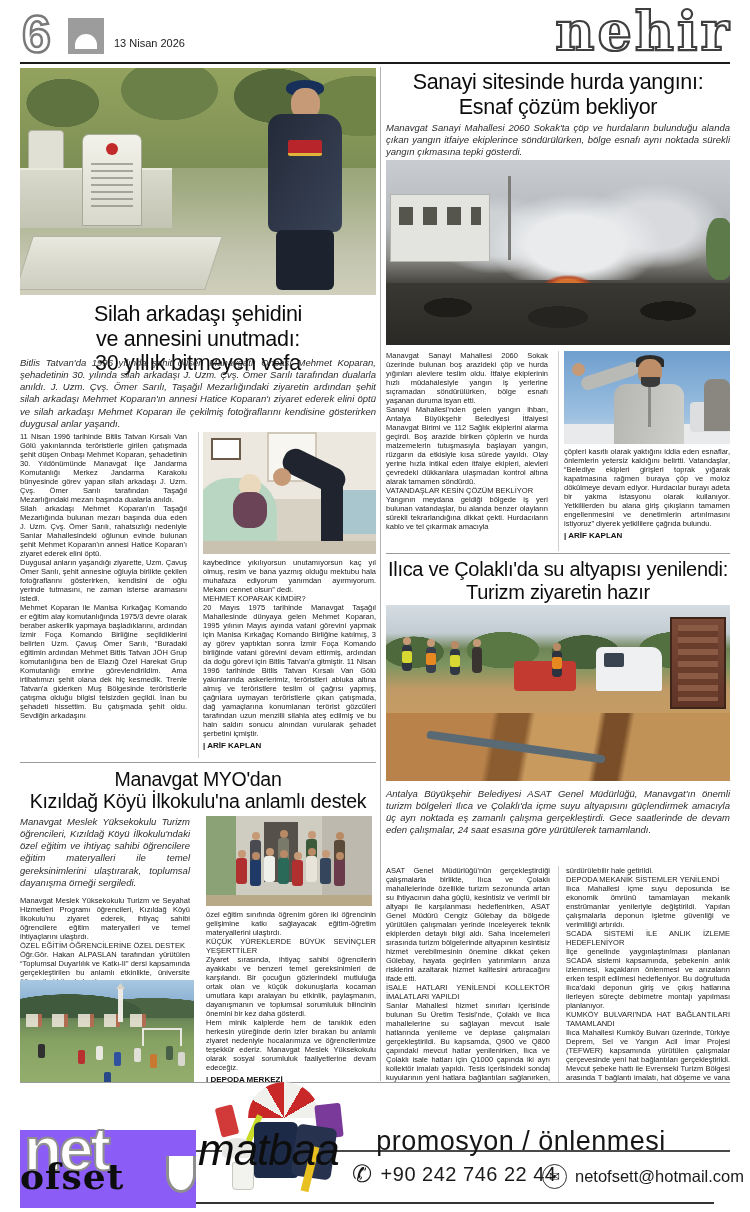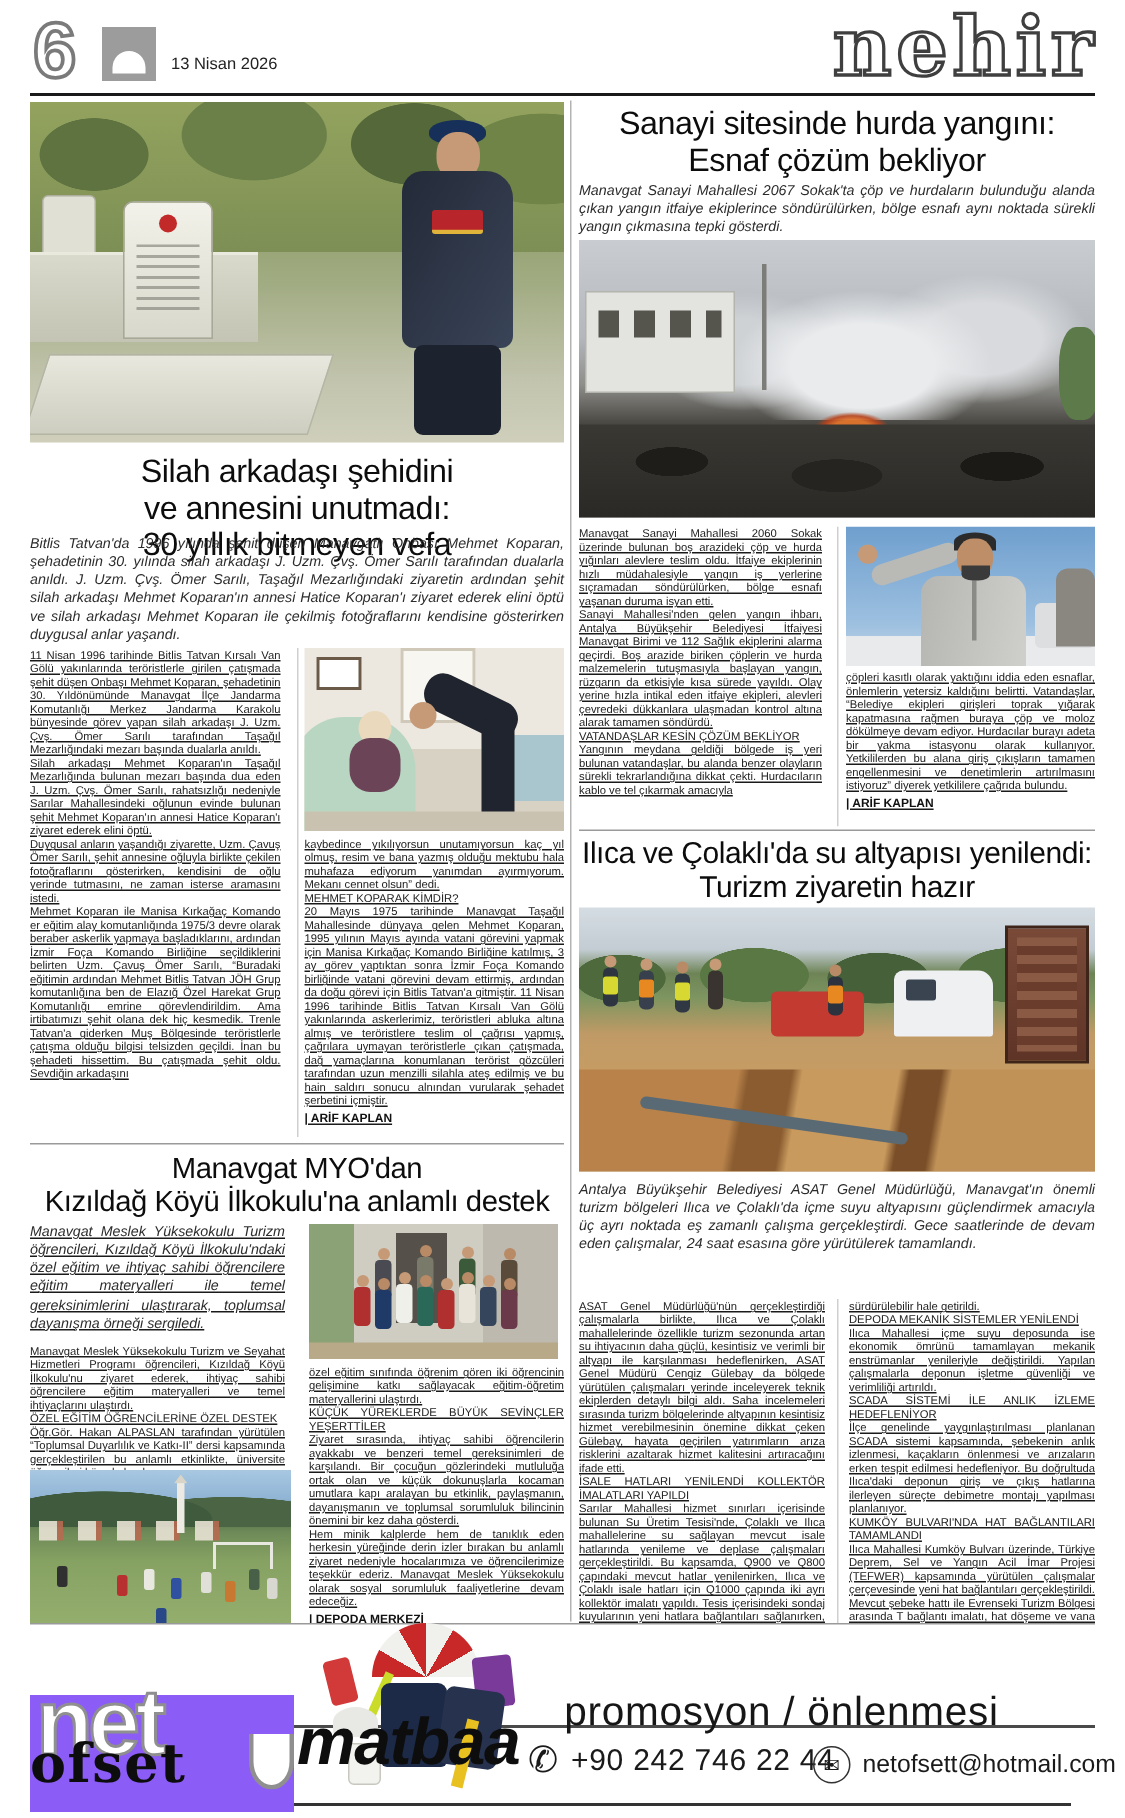--- a/index.html
+++ b/index.html
@@ -21,21 +21,21 @@
 
   
   .col-L{position:absolute;left:20px;top:68px;width:356px;}
   .col-R{position:absolute;left:386px;top:68px;width:344px;}
   .headline{white-space:pre-line;text-align:center;font-weight:normal;color:#0c0c0c;
             line-height:1.14;letter-spacing:-0.3px;}
   .lead{white-space:pre-line;font-style:italic;font-size:9.5px;line-height:1.28;color:#2c2c2c;
         text-align:justify;}
   .bodytext{white-space:pre-line;font-size:7.5px;line-height:1.2;text-align:justify;color:#222;}
   .byline{font-size:8px;font-weight:bold;text-align:left;color:#111;margin-top:3px;}
-  .tworow{position:absolute;display:flex;gap:16px;overflow:hidden;text-decoration:underline;}
+  .tworow{position:absolute;display:flex;gap:16px;overflow:hidden;}
   .tc{width:173px;position:relative;}
   .cdiv{position:absolute;left:50%;top:0;bottom:0;width:1px;background:#cfcfcf;}
   .hrule{position:absolute;left:0;right:0;height:1px;background:#9a9a9a;}
   .photo{position:relative;overflow:hidden;}
 
   
   .p1{position:absolute;top:0;left:0;width:356px;height:227px;
       background:linear-gradient(180deg,#7d8f55 0%,#8a9a62 25%,#a3ad85 55%,#c2c4ad 82%,#cfcfbc 100%);}
   .p1-canopy{position:absolute;left:0;top:0;right:0;height:100px;background:
      radial-gradient(60px 40px at 12% 35%,#5f7340 0 60%,transparent 61%),
@@ -184,21 +184,21 @@
   .ad-line2{position:absolute;left:196px;right:36px;top:120px;height:2px;background:#333;}
   .tagline{position:absolute;left:338px;top:44px;width:366px;text-align:center;
      font-size:27px;color:#161616;letter-spacing:.5px;}
   .netofset{position:absolute;left:20px;top:48px;width:176px;height:78px;z-index:3;background:#8b5cf6;}
   .net-word{position:absolute;top:-12px;left:4px;font-size:62px;font-weight:bold;letter-spacing:-3px;
      color:#fff;-webkit-text-stroke:2px #8f8f8f;line-height:1;}
   .ofset-word{position:absolute;top:28px;left:0;font-family:"DejaVu Serif",serif;font-size:36px;
      font-weight:bold;color:#0d0d0d;letter-spacing:1px;line-height:1;}
   .swoosh{position:absolute;left:146px;top:26px;width:24px;height:34px;border:3px solid #8f8f8f;
      border-top:none;border-radius:0 0 50% 50%;background:#fff;}
-  .matbaa{position:absolute;left:198px;top:58px;font-size:44px;font-style:italic;font-weight:bold;
+  .matbaa{position:absolute;left:198px;top:46px;font-size:44px;font-style:italic;font-weight:normal;
      letter-spacing:-1px;color:#0d0d0d;z-index:3;line-height:1;}
   .contact{position:absolute;display:flex;align-items:center;gap:8px;color:#1a1a1a;}
   .phone{left:352px;top:80px;font-size:20px;letter-spacing:.5px;}
   .email{left:542px;top:82px;font-size:16.5px;}
   .icon-glyph{font-size:24px;line-height:1;}
   .email-circ{width:23px;height:23px;border:1.6px solid #333;border-radius:50%;display:flex;
      align-items:center;justify-content:center;font-size:13px;}
   .montage{position:absolute;left:218px;top:2px;width:132px;height:122px;z-index:2;}
   .m-umbrella{position:absolute;left:30px;top:-2px;width:72px;height:36px;border-radius:72px 72px 0 0;
      background:conic-gradient(from 270deg at 50% 100%,#c82828 0 30deg,#f0f0ec 30deg 60deg,#c82828 60deg 90deg,
@@ -316,21 +316,21 @@
       <div class="p7-goal"></div>
       <div class="p7-kid"></div>
       <div class="p7-patch"></div>
     </div>
   </div>
 
   <div class="col-R">
 
     <div class="headline" style="position:absolute;top:2px;width:100%;font-size:21.5px;">Sanayi sitesinde hurda yangını:
 Esnaf çözüm bekliyor</div>
-    <div class="lead" style="position:absolute;top:54px;width:100%;">Manavgat Sanayi Mahallesi 2067 Sokak'ta çöp ve hurdaların bulunduğu alanda çıkan yangın itfaiye ekiplerince söndürülürken, bölge esnafı aynı noktada sürekli yangın çıkmasına tepki gösterdi.</div>
+    <div class="lead" style="position:absolute;top:54px;width:100%;">Manavgat Sanayi Mahallesi 2060 Sokak'ta çöp ve hurdaların bulunduğu alanda çıkan yangın itfaiye ekiplerince söndürülürken, bölge esnafı aynı noktada sürekli yangın çıkmasına tepki gösterdi.</div>
 
     <div class="photo p3">
       <div class="p3-smoke"></div>
       <div class="p3-building">
         <div class="p3-win"></div>
       </div>
       <div class="p3-pole"></div>
       <div class="p3-fire"></div>
       <div class="p3-debris"></div>
       <div class="p3-green"></div>

